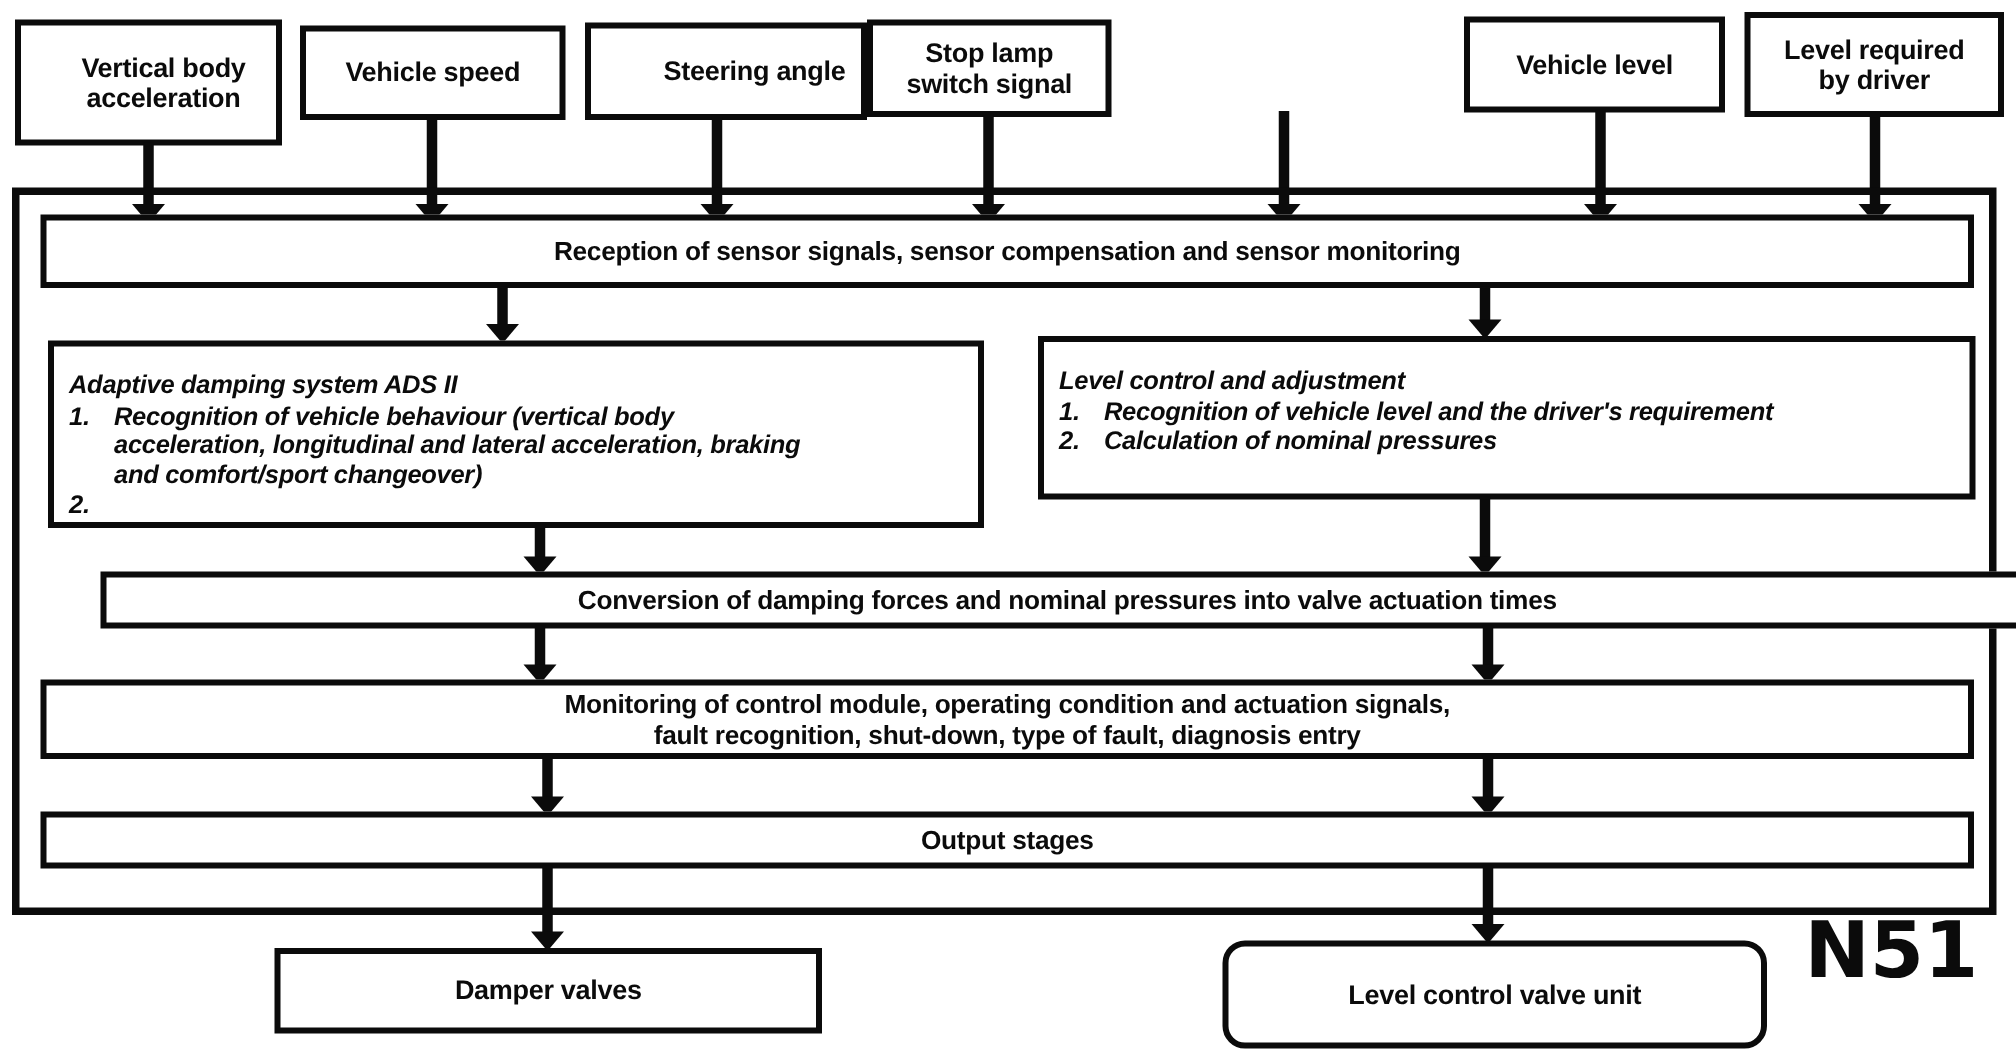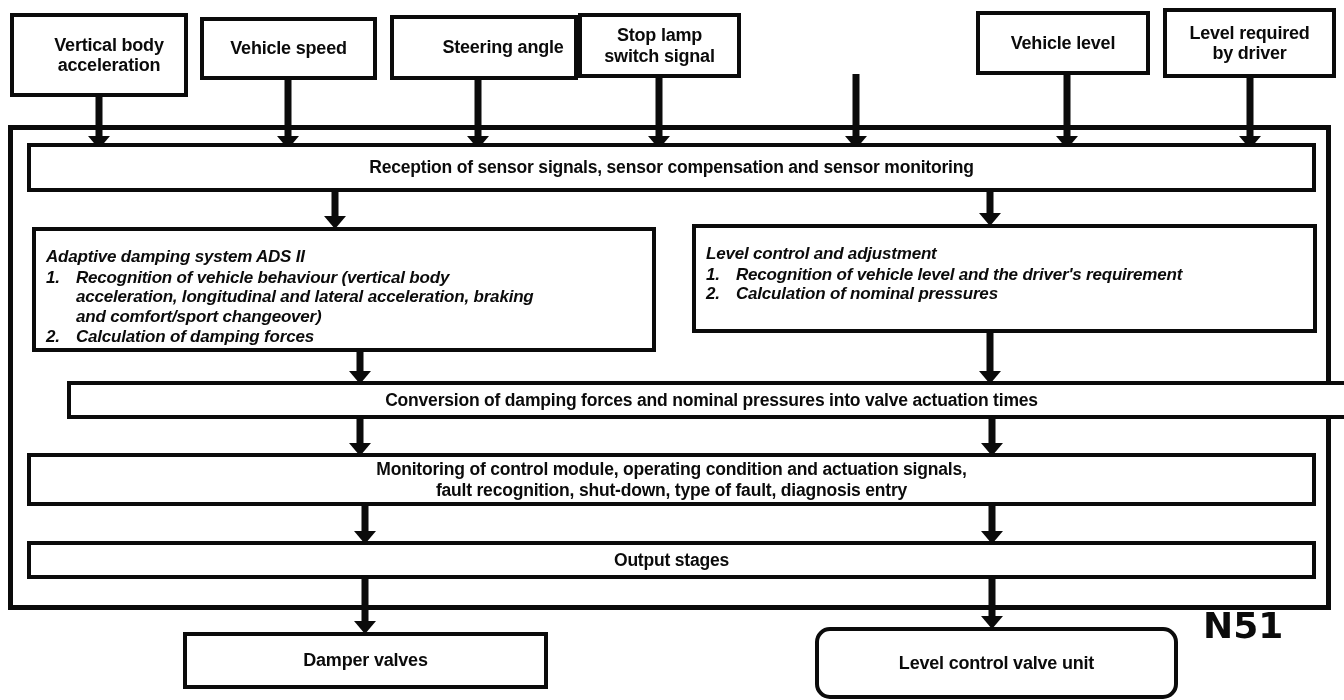--- a/index.html
+++ b/index.html
@@ -19,21 +19,21 @@
   .proc{font-size:17px;line-height:1.16;padding:16px 10px 4px 10px;font-style:italic;}
   .proc .title{margin:0 0 1px 0;}
   .li{display:flex;align-items:flex-start;}
   .li .num{flex:0 0 30px;}
   .li .txt{white-space:pre-line;}
   .arrow{position:absolute;width:22px;}
   .arrow .shaft{position:absolute;left:50%;transform:translateX(-50%);top:0;bottom:11px;width:7px;background:#0b0b0b;}
   .arrow .head{position:absolute;left:50%;transform:translateX(-50%);bottom:0;width:0;height:0;
     border-left:11px solid transparent;border-right:11px solid transparent;border-top:13px solid #0b0b0b;}
   .designation{
-    position:absolute;font-size:36px;font-weight:bold;letter-spacing:0px;
+    position:absolute;font-size:52px;font-weight:bold;letter-spacing:0px;
     font-family:"DejaVu Sans","Liberation Sans",sans-serif;line-height:1;
   }
 </style>
 </head>
 <body>
 
 <div id="canvas">
 
   <div class="box center input-box pre" style="left:10px;top:13px;width:178px;height:84px;padding-left:20px;">
     <span>Vertical body
@@ -104,21 +104,20 @@
   <div class="box proc" style="left:32px;top:227px;width:624px;height:125px;">
     <div class="title">Adaptive damping system ADS II</div>
     <div class="li">
       <span class="num">1.</span>
       <span class="txt">Recognition of vehicle behaviour (vertical body
 acceleration, longitudinal and lateral acceleration, braking
 and comfort/sport changeover)</span>
     </div>
     <div class="li">
       <span class="num">2.</span>
-      <span class="txt">Calculation of damping forces</span>
     </div>
   </div>
 
   <div class="box proc" style="left:692px;top:224px;width:625px;height:109px;">
     <div class="title">Level control and adjustment</div>
     <div class="li">
       <span class="num">1.</span>
       <span class="txt">Recognition of vehicle level and the driver's requirement</span>
     </div>
     <div class="li">

